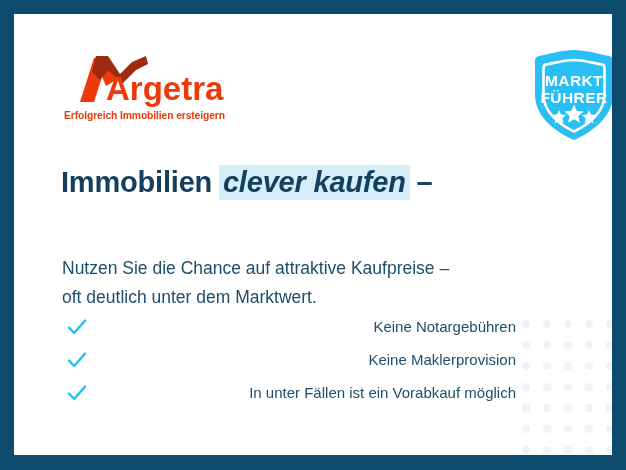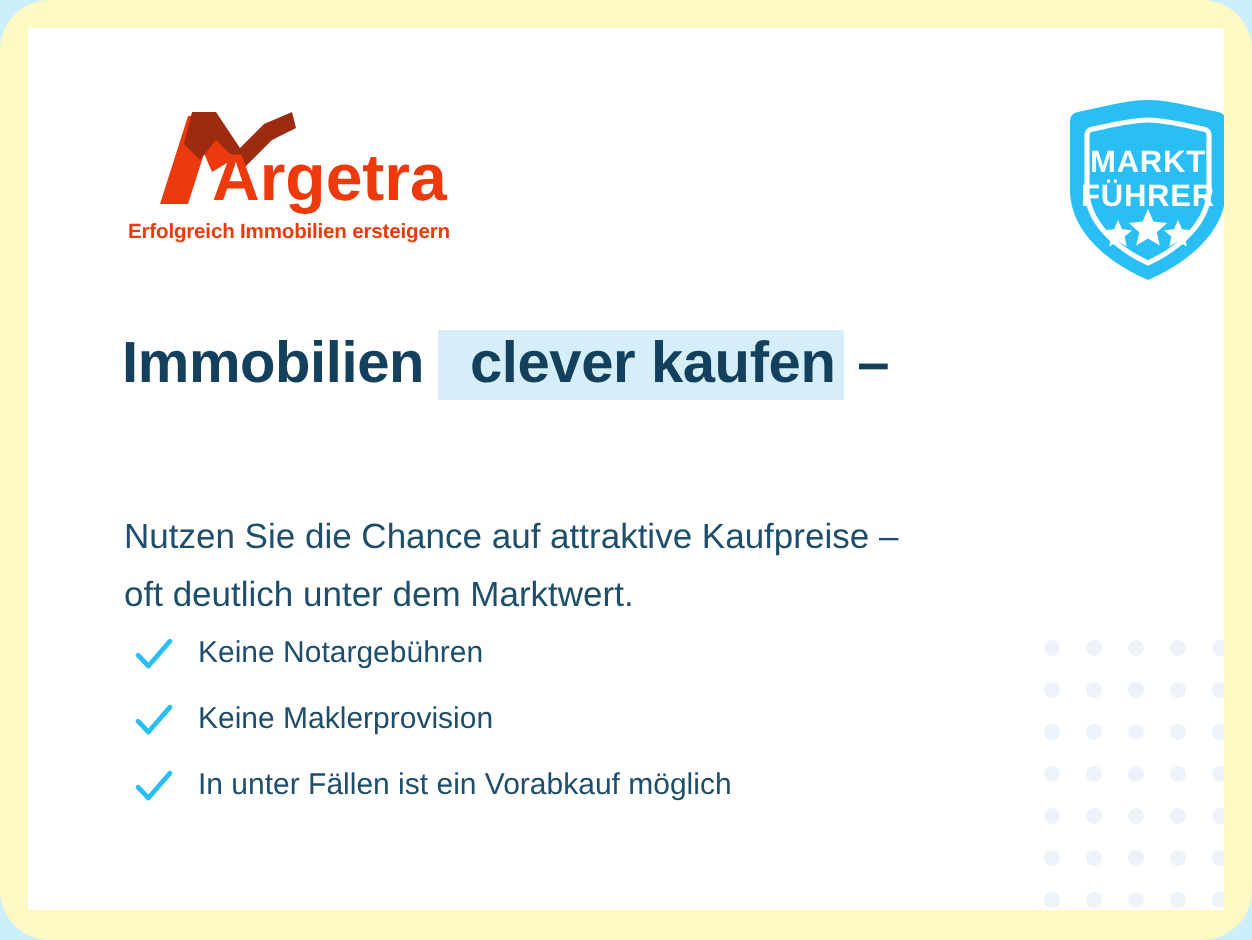--- a/index.html
+++ b/index.html
@@ -12,22 +12,21 @@
     overflow: hidden;
     background: #cdeefc;
     font-family: "Liberation Sans", sans-serif;
     -webkit-font-smoothing: antialiased;
   }
 
   
   .frame {
     position: absolute;
     inset: 0;
-    background: #fef9c3;
-    border-radius: 25px;
+    background: #0c4a6e;
   }
   .card {
     position: absolute;
     left: 14px;
     top: 14px;
     width: 598px;
     height: 441px;
     background: #ffffff;
     overflow: hidden;
   }
@@ -77,23 +76,24 @@
     top: 131px;
     width: 520px;
     color: #13405c;
     font-size: 29px;
     line-height: 36px;
     font-weight: 700;
     letter-spacing: -0.2px;
   }
   .headline .hl {
     background: #d6eefa;
-    padding: 1px 4px 2px 16px;
+    padding: 1px 4px 2px 4px;
     margin: 0 -1px;
     box-decoration-break: clone;
+    font-style: italic;
     -webkit-box-decoration-break: clone;
   }
   .headline .line2 { display: block; }
 
   
   .sub {
     position: absolute;
     left: 48px;
     top: 222px;
     width: 520px;
@@ -112,20 +112,21 @@
     width: 450px;
     margin: 0;
     padding: 0;
     list-style: none;
   }
   .bullets li {
     display: flex;
     align-items: center;
     height: 30px;
     margin-bottom: 3px;
+    justify-content: space-between;
   }
   .check {
     width: 22px;
     height: 22px;
     flex: 0 0 22px;
     margin-right: 11px;
     display: block;
   }
   .check svg { display: block; }
   .bullet-label {

